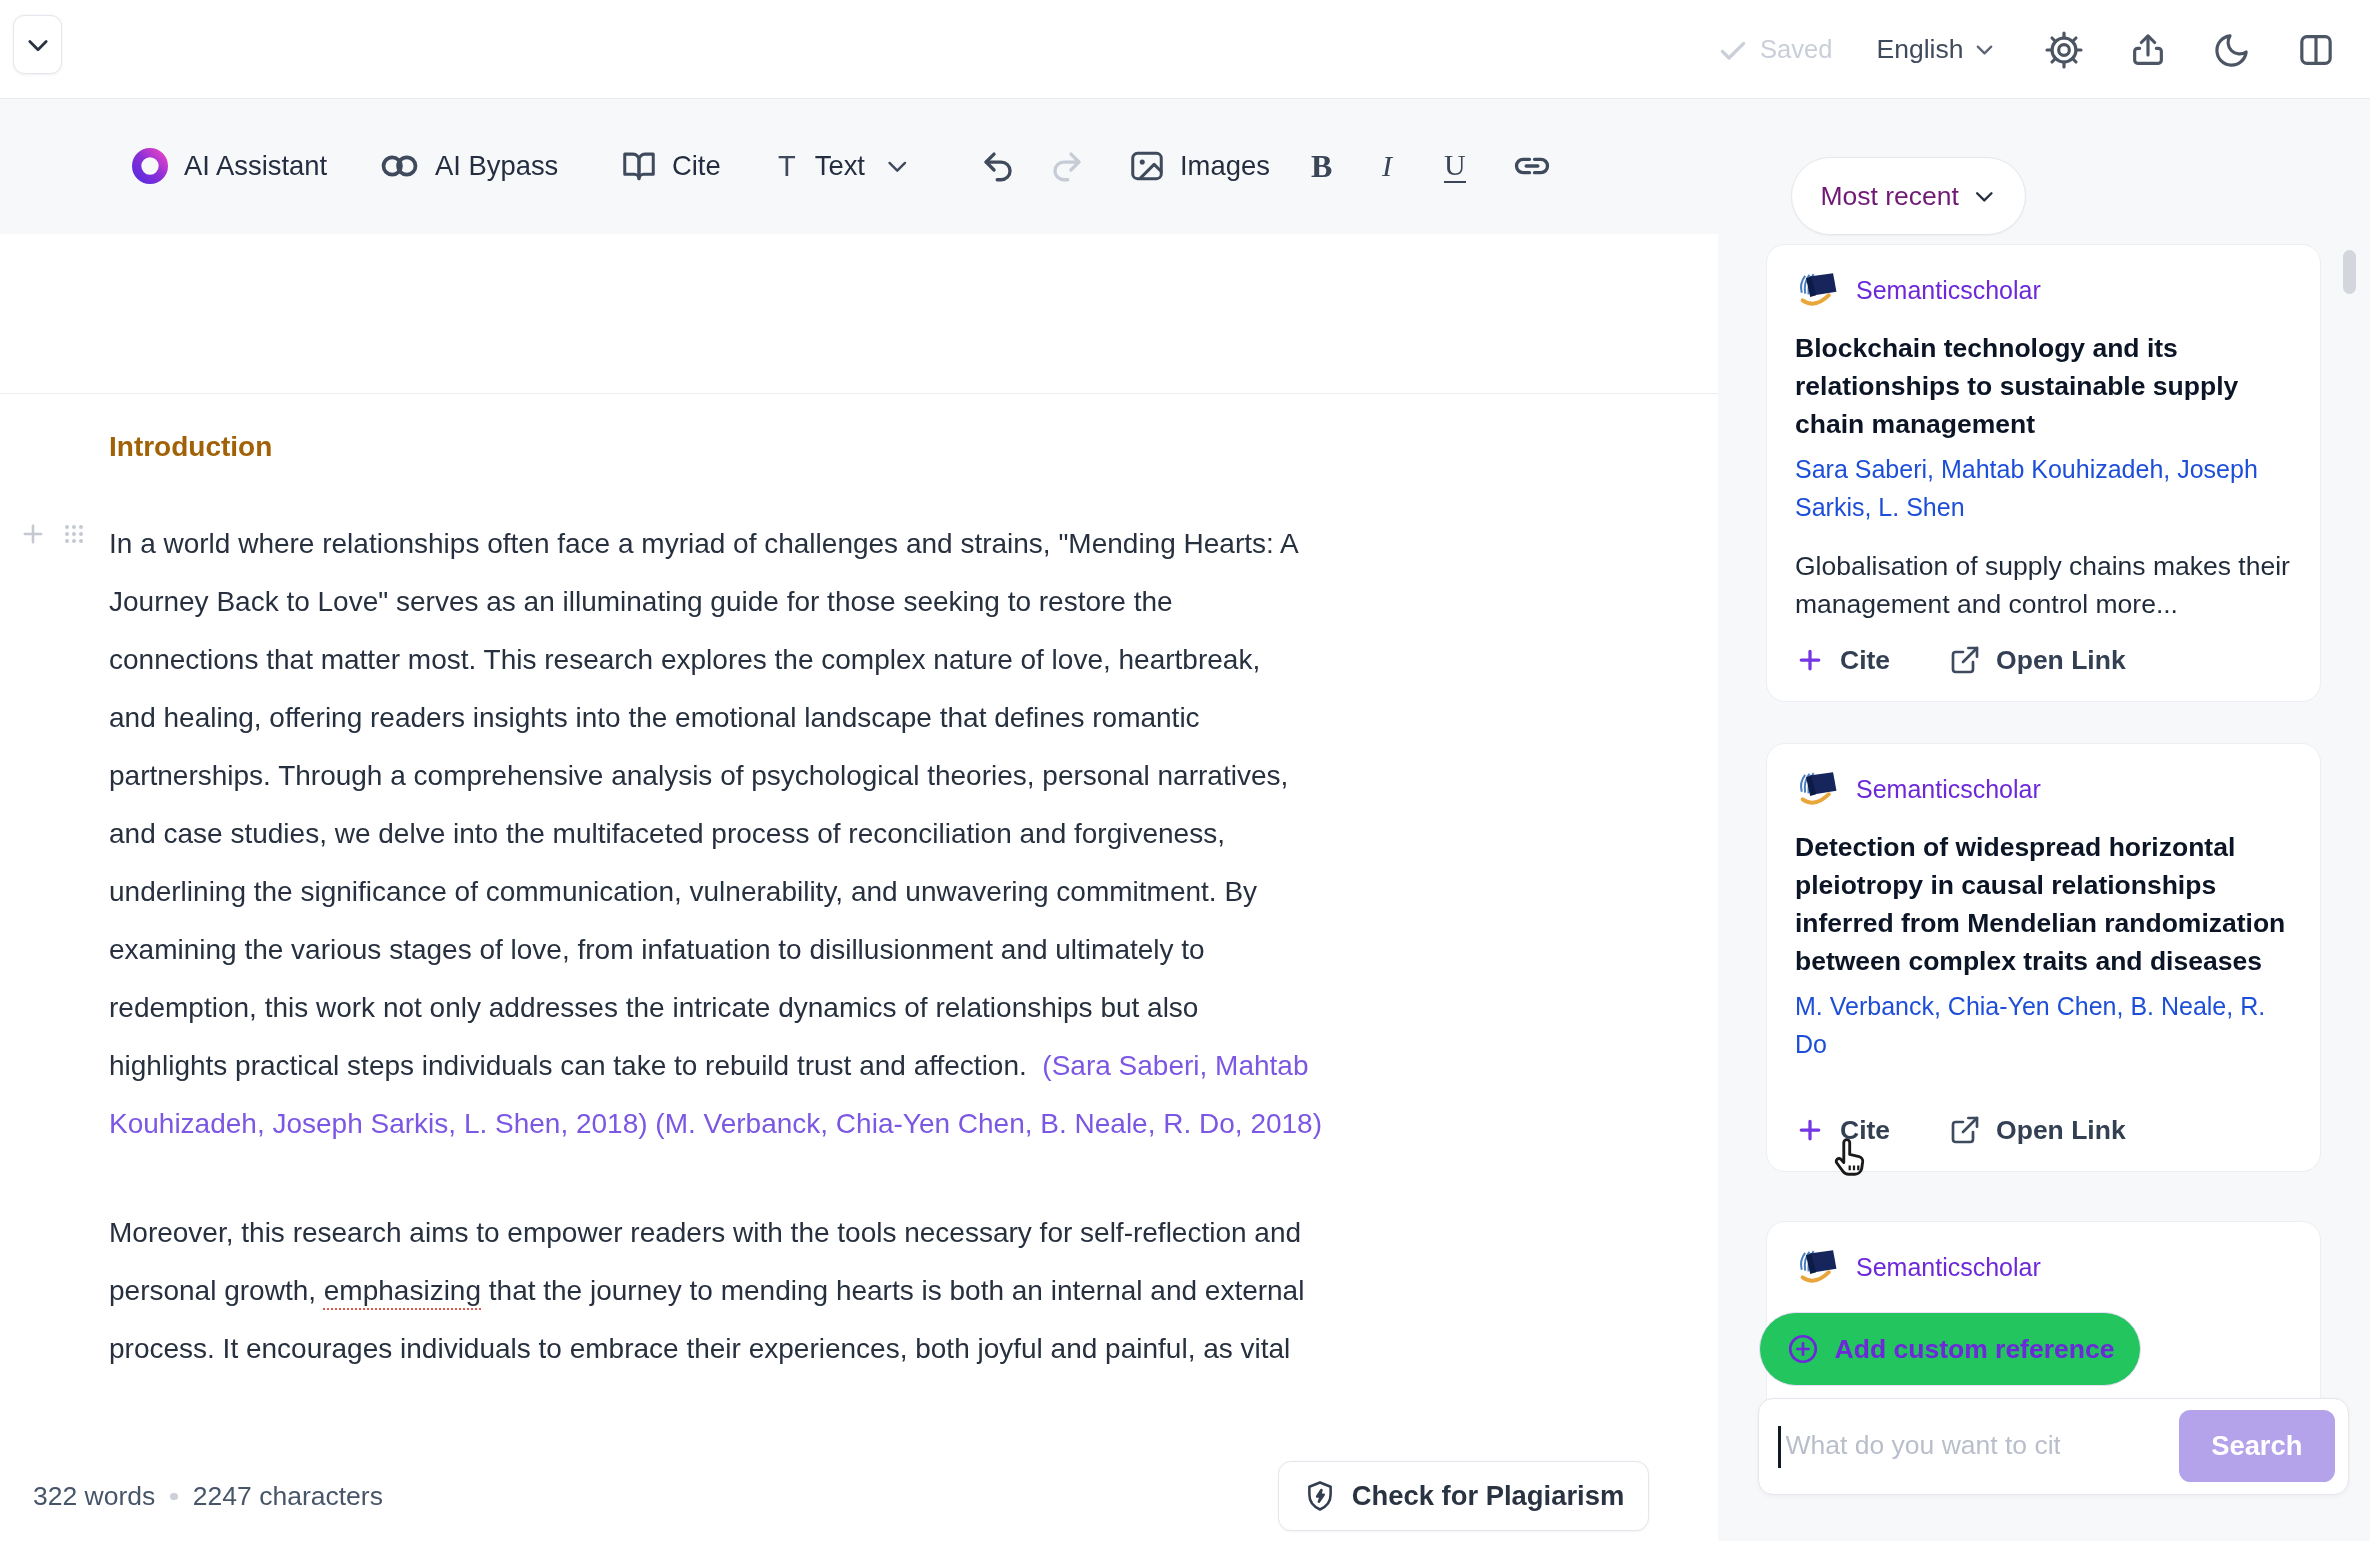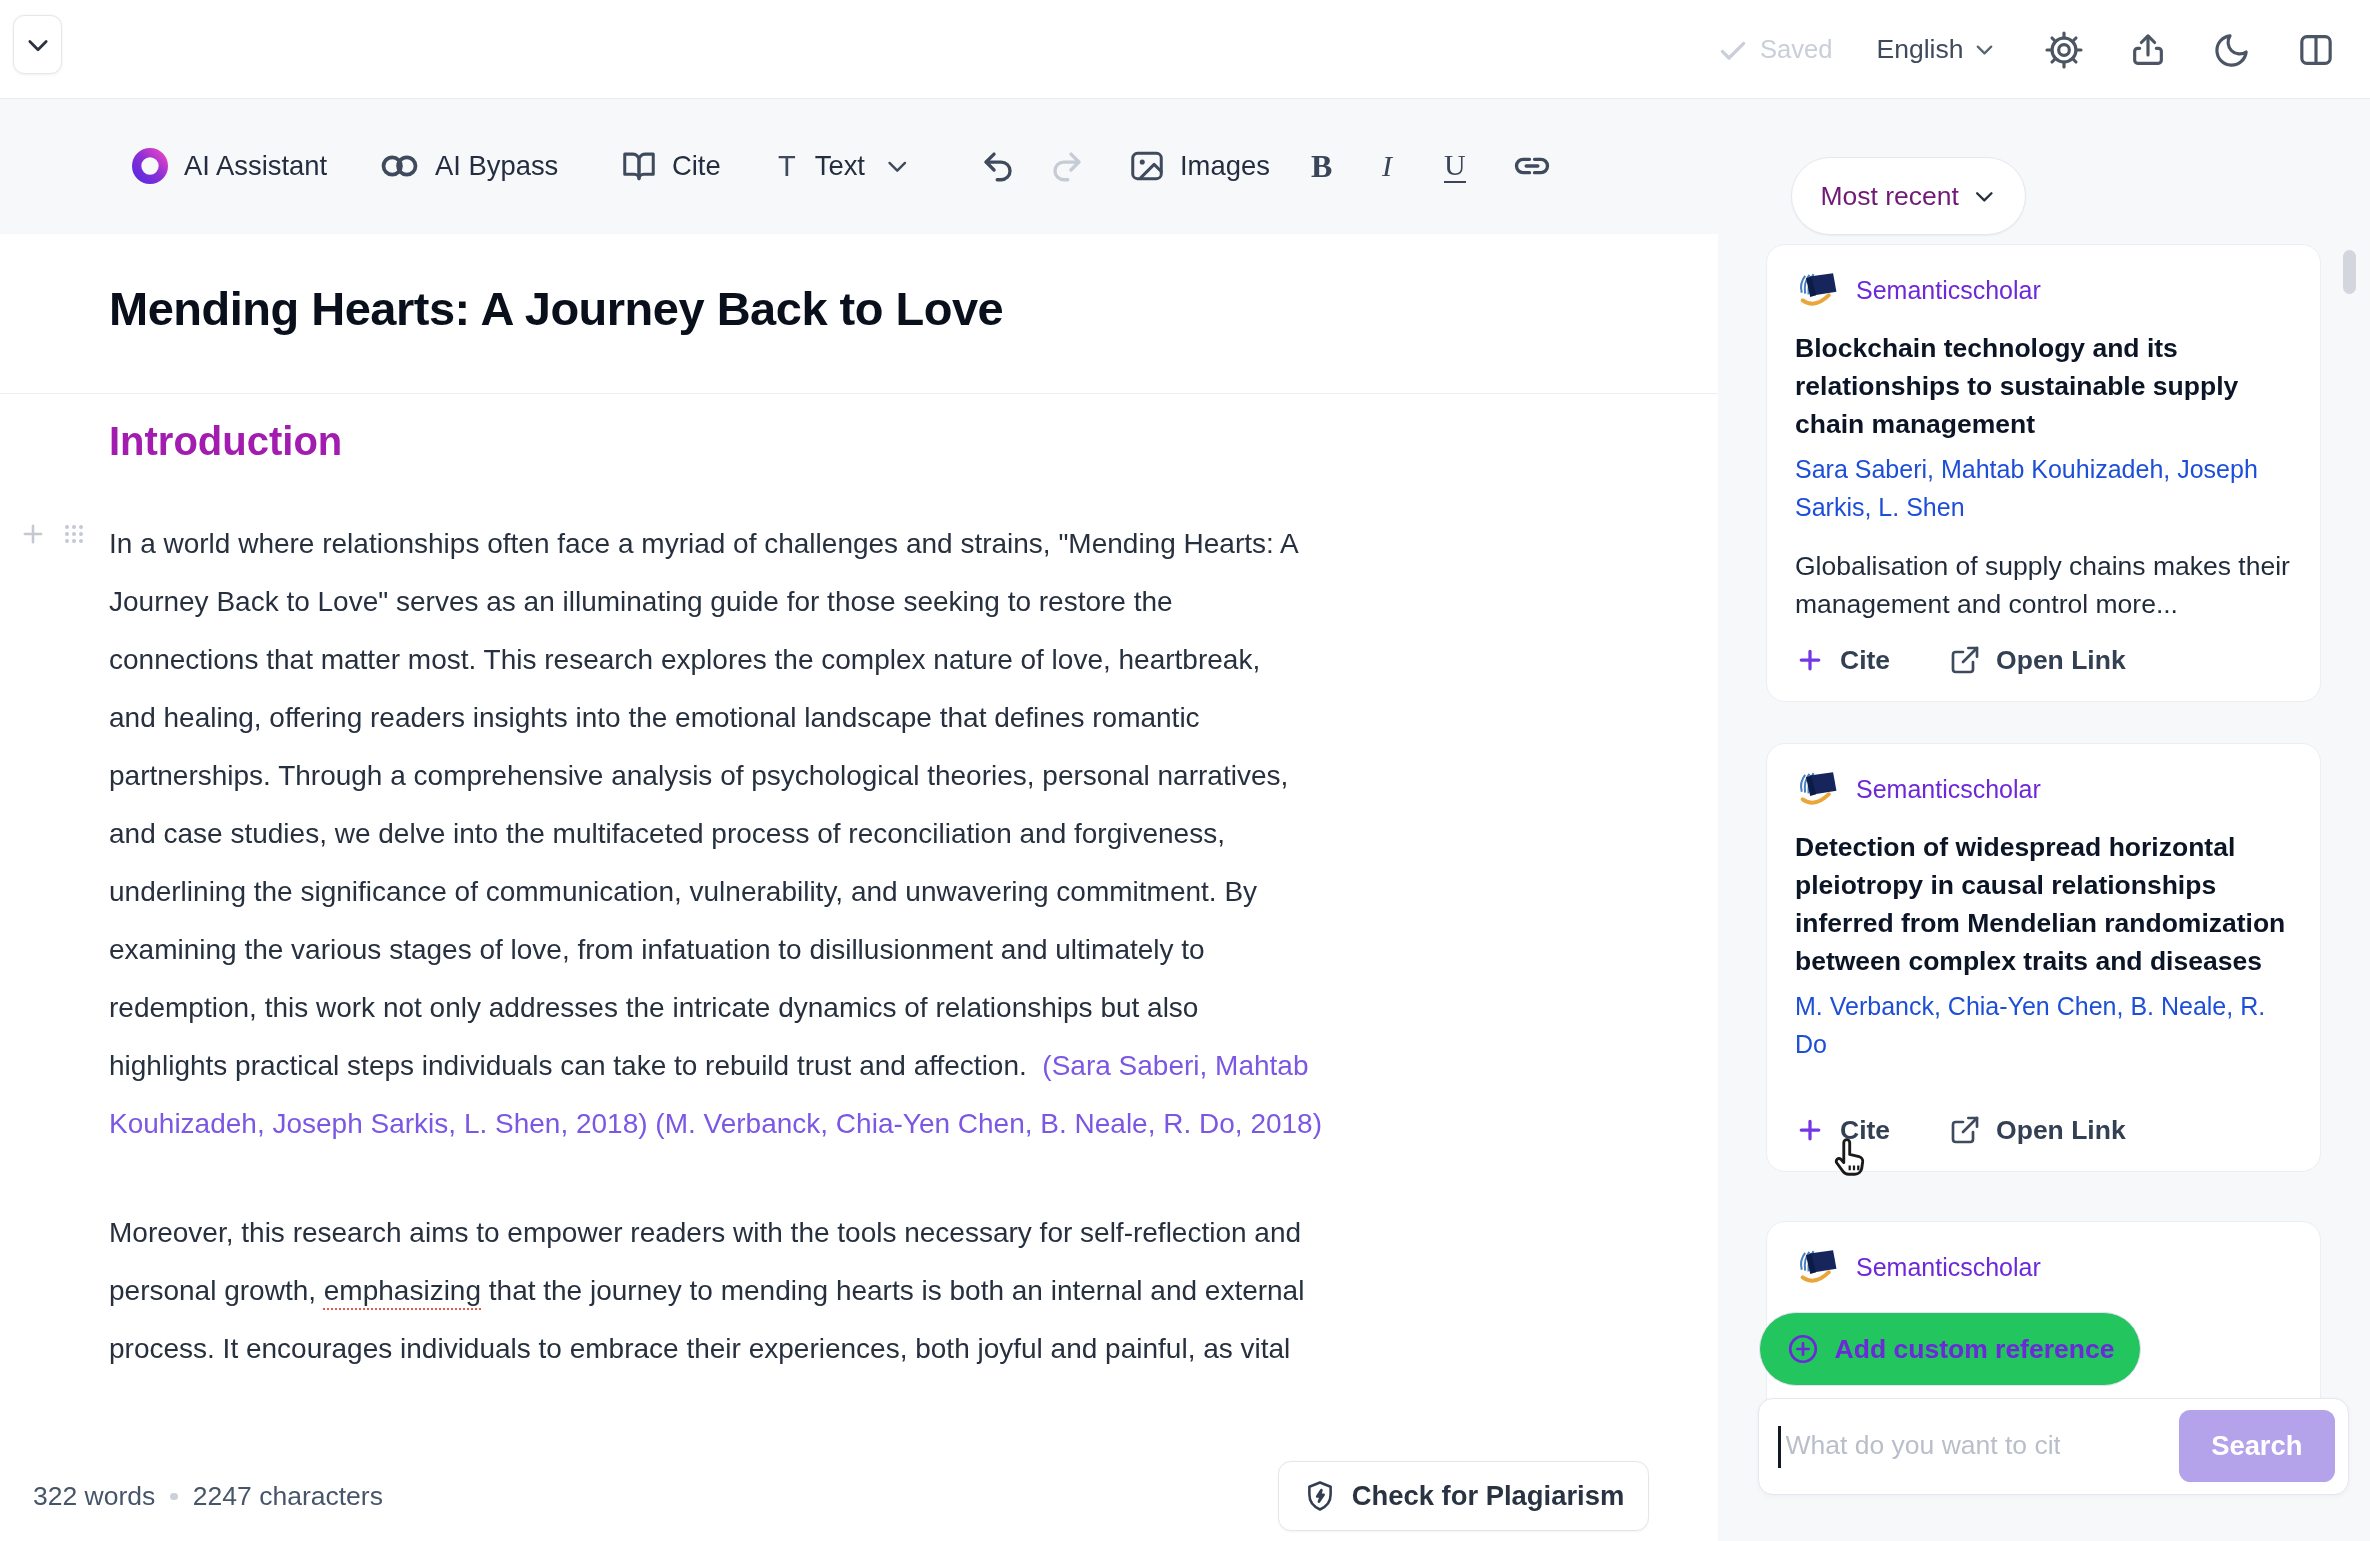--- a/index.html
+++ b/index.html
@@ -29,21 +29,21 @@
   .tb { position:absolute; top:99px; height:134px; display:flex; align-items:center; gap:14px; font-size:27.4px; font-weight:500; color:#242e40; cursor:pointer; }
   .tb .serif-b { font-family:"Liberation Serif", serif; font-weight:700; font-size:32px; color:#3a4557; }
   .tb .serif-i { font-family:"Liberation Serif", serif; font-style:italic; font-size:30px; color:#3a4557; }
   .tb .serif-u { font-family:"Liberation Serif", serif; font-size:30px; color:#3a4557; border-bottom:2.8px solid #3a4557; padding-bottom:0.9px; line-height:1.05; }
   .t-glyph { font-size:29px; color:#3f4a5c; font-weight:400; }
 
   
   .doc { position:absolute; left:0; top:234px; width:1718px; height:1308px; background:#ffffff; }
   .doc-title { position:absolute; left:109px; top:47px; font-size:47px; font-weight:800; letter-spacing:-0.5px; color:#0a0f1c; }
   .doc-divider { position:absolute; left:0; top:159px; width:1718px; border-top:1.9px solid #eceef1; }
-  .doc-h2 { position:absolute; left:109px; top:185px; font-size:40px; font-weight:800; color:#a21caf; }
+  .doc-h2 { position:absolute; left:109px; top:197px; font-size:28px; font-weight:800; color:#a16207; }
   .block-handle { position:absolute; left:19px; top:286px; display:flex; align-items:center; gap:13.2px; color:#c3c8d1; }
   .para { position:absolute; left:109px; font-size:28px; line-height:58px; color:#27303f; white-space:pre; }
   .para-1 { top:281px; }
   .para-2 { top:970px; }
   .citation { color:#7b57e3; cursor:pointer; }
   .misspell { text-decoration:underline; text-decoration-style:dotted; text-decoration-color:#e2574b; text-decoration-thickness:2.4px; text-underline-offset:7.6px; }
   .doc-words { position:absolute; left:33px; top:1247px; display:flex; align-items:center; gap:15px; font-size:26.5px; color:#475569; }
   .dot-sep { width:7.6px; height:7.6px; border-radius:50%; background:#ccd1d9; }
   .plag-btn {
     position:absolute; left:1278px; top:1227px; width:371px; height:70px;
@@ -259,21 +259,20 @@
   <span>
     <svg width="40" height="40" viewBox="0 0 24 24" fill="none" stroke="#3f4a5c" stroke-width="2" stroke-linecap="round">
       <path d="M13.5 8h3.8a4 4 0 0 1 0 8h-3.8"></path>
         <path d="M10.5 8H6.7a4 4 0 0 0 0 8h3.8"></path>
         <path d="M8.5 12h7"></path>
     </svg>
   </span>
 </div>
 
 <div class="doc">
-  <div class="doc-title">Mending Hearts: A Journey Back to Love</div>
   <div class="doc-divider"></div>
   <div class="doc-h2">Introduction</div>
 
   <div class="block-handle">
     <span>
       <svg width="28" height="28" viewBox="0 0 24 24" fill="none" stroke="#c3c8d1" stroke-width="2.2" stroke-linecap="round">
           <path d="M12 5v14M5 12h14"></path>
         </svg>
     </span>
     <span>

